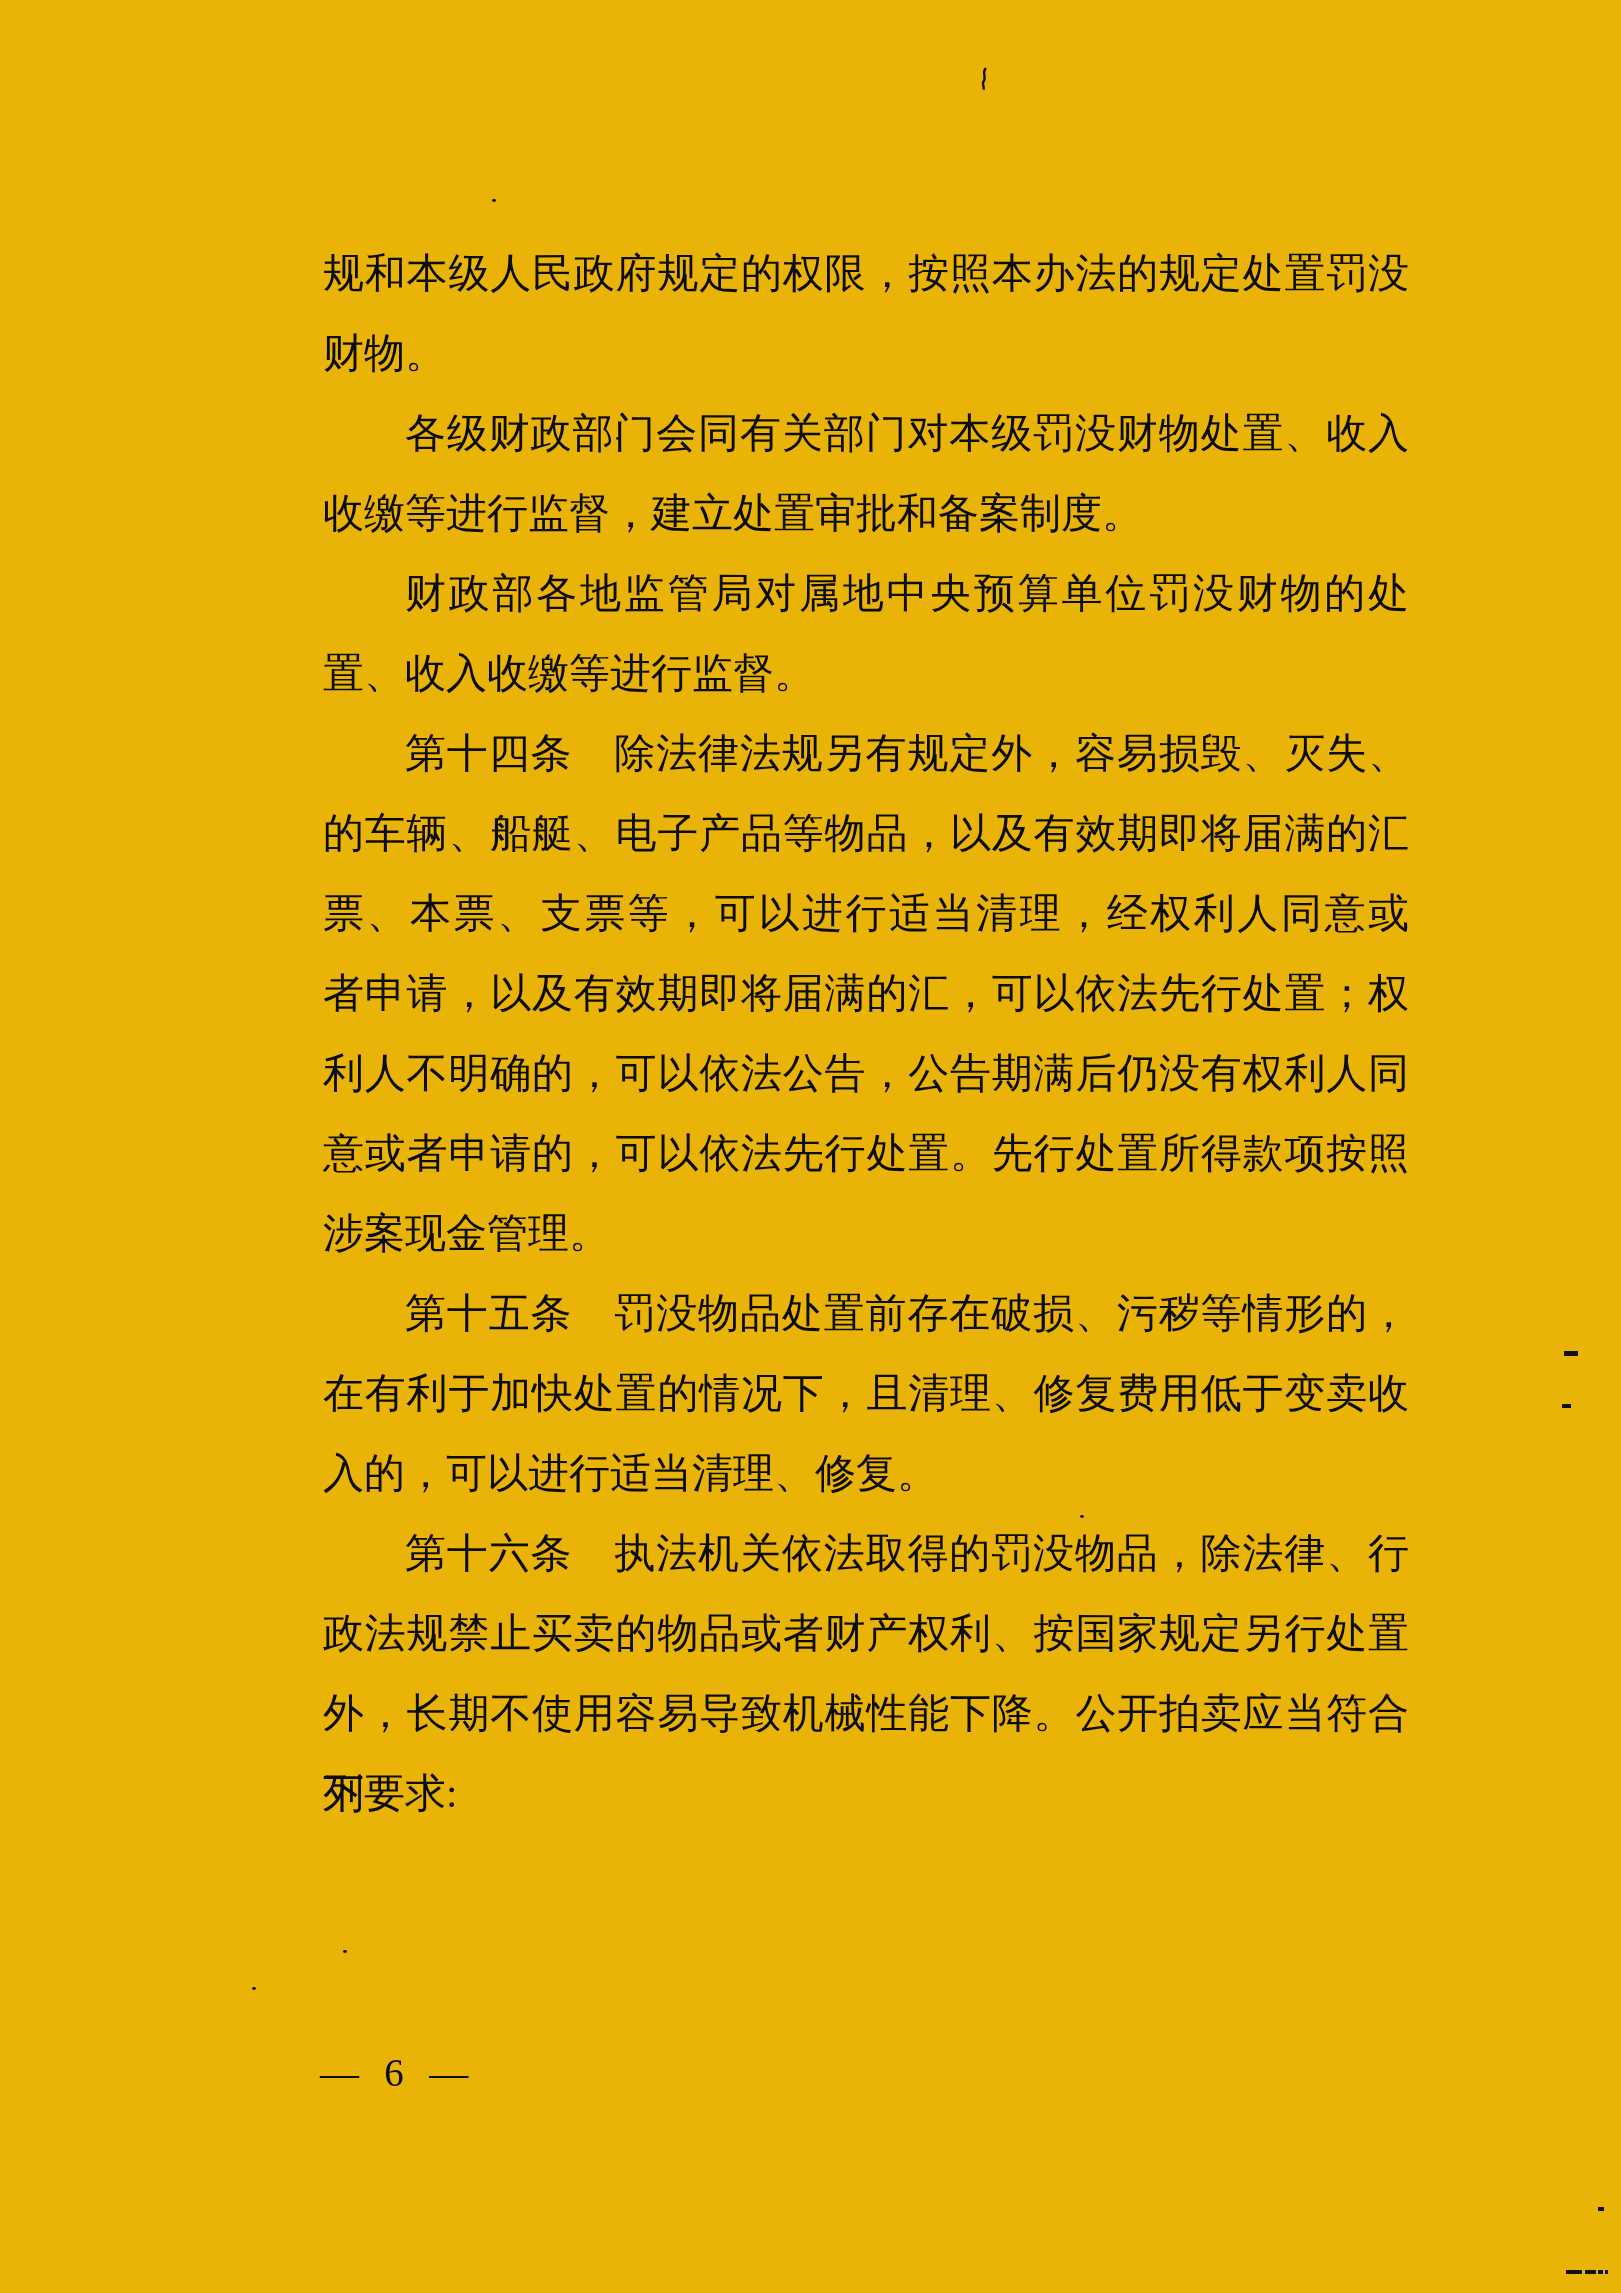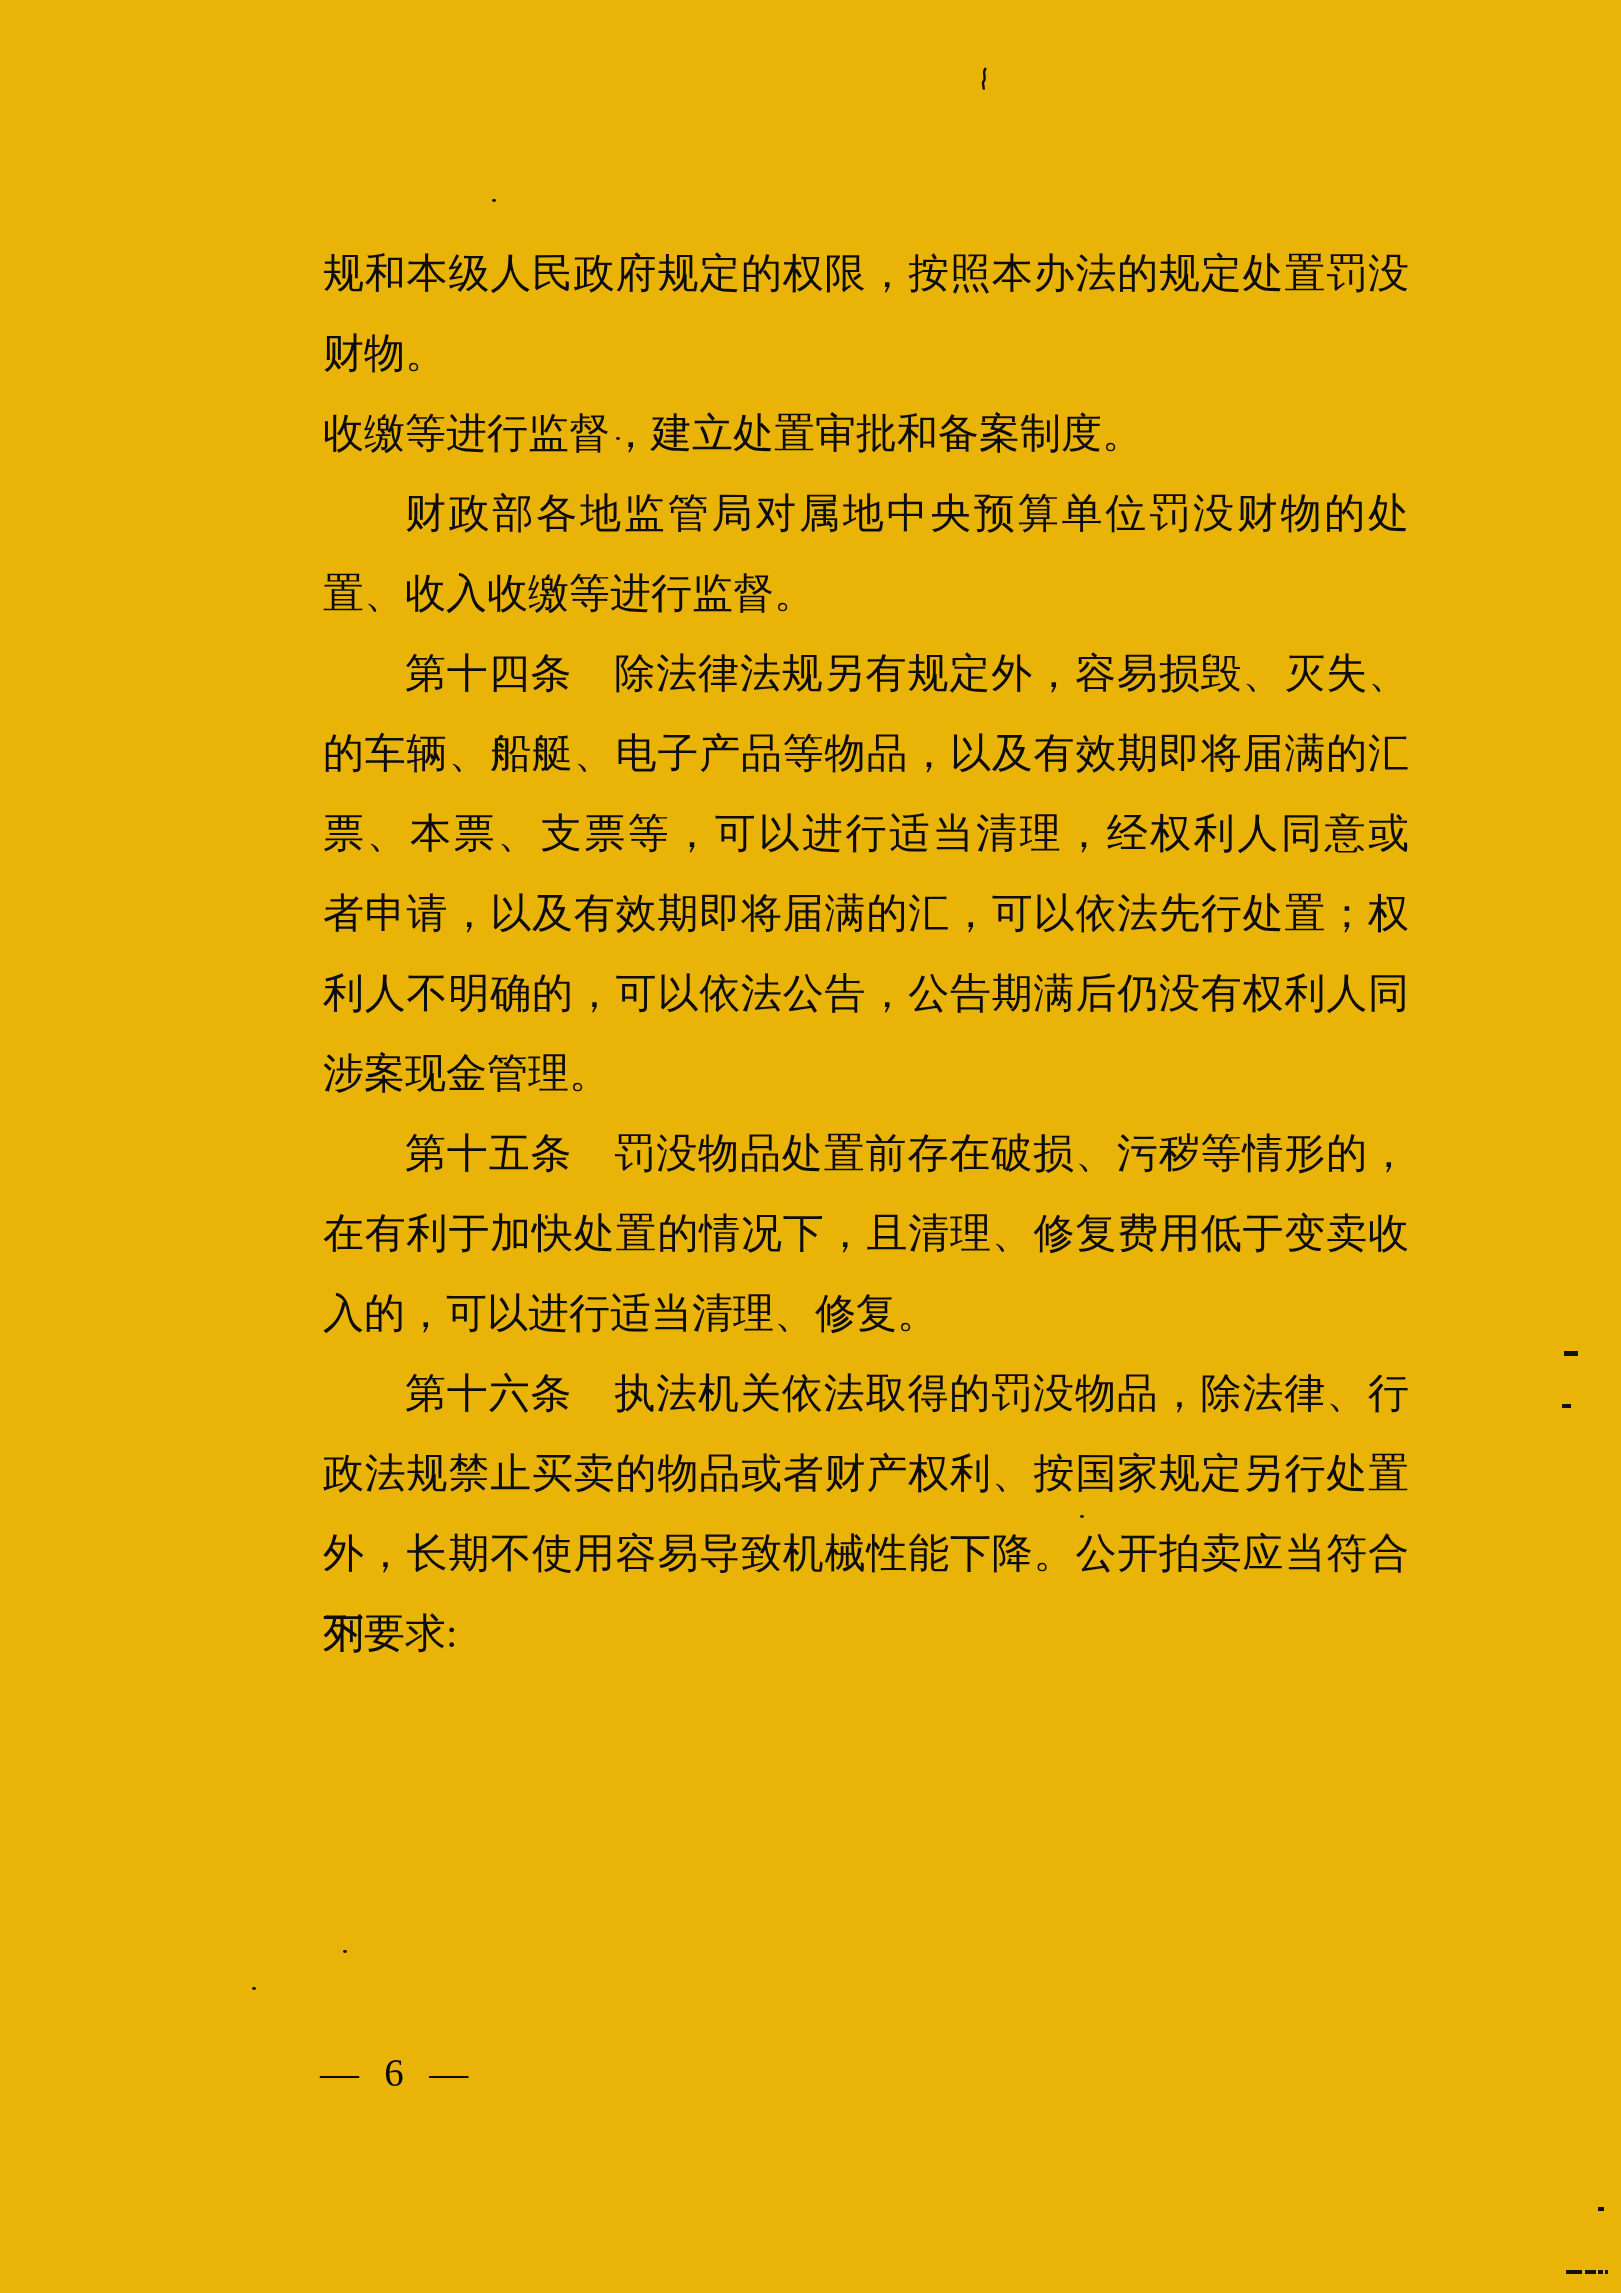--- a/index.html
+++ b/index.html
@@ -70,28 +70,30 @@
 
 <div class="page">
 
   <svg class="squiggle" viewBox="0 0 12 26" xmlns="http://www.w3.org/2000/svg">
     <path d="M8 1 C3 7, 10 10, 5 16 L6 23" stroke="#111" stroke-width="2.4" fill="none"></path>
   </svg>
 
   <div class="text-block">
       <div class="line fill">规和本级人民政府规定的权限，按照本办法的规定处置罚没</div>
       <div class="line">财物。</div>
+      <div class="line indent fill">各级财政部门会同有关部门对本级罚没财物处置、收入</div>
       <div class="line">收缴等进行监督，建立处置审批和备案制度。</div>
       <div class="line indent fill">财政部各地监管局对属地中央预算单位罚没财物的处</div>
       <div class="line">置、收入收缴等进行监督。</div>
       <div class="line indent fill"><b>第十四条</b>　除法律法规另有规定外，容易损毁、灭失、</div>
       <div class="line fill">的车辆、船艇、电子产品等物品，以及有效期即将届满的汇</div>
       <div class="line fill">票、本票、支票等，可以进行适当清理，经权利人同意或</div>
       <div class="line fill">者申请，以及有效期即将届满的汇，可以依法先行处置；权</div>
       <div class="line fill">利人不明确的，可以依法公告，公告期满后仍没有权利人同</div>
+      <div class="line fill">意或者申请的，可以依法先行处置。先行处置所得款项按照</div>
       <div class="line">涉案现金管理。</div>
       <div class="line indent fill"><b>第十五条</b>　罚没物品处置前存在破损、污秽等情形的，</div>
       <div class="line fill">在有利于加快处置的情况下，且清理、修复费用低于变卖收</div>
       <div class="line">入的，可以进行适当清理、修复。</div>
       <div class="line indent fill"><b>第十六条</b>　执法机关依法取得的罚没物品，除法律、行</div>
       <div class="line fill">政法规禁止买卖的物品或者财产权利、按国家规定另行处置</div>
       <div class="line fill">外，长期不使用容易导致机械性能下降。公开拍卖应当符合下</div>
       <div class="line">列要求:</div>
     </div>
 

